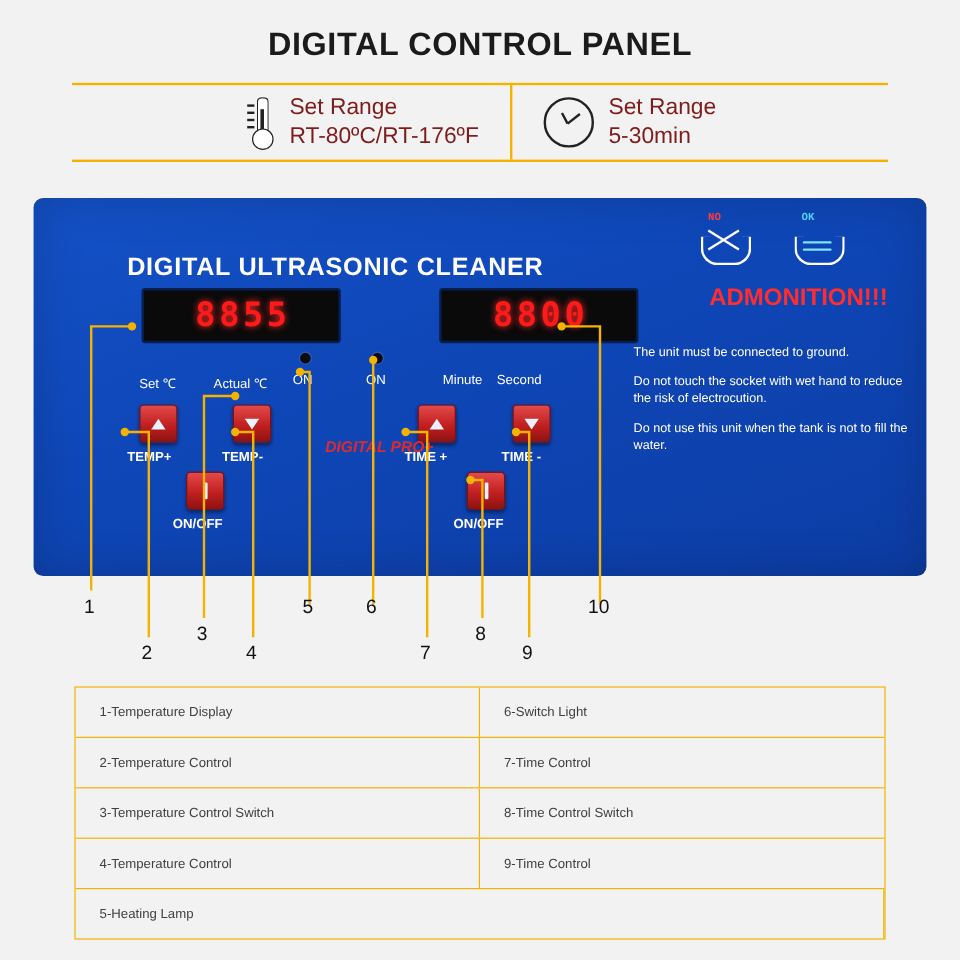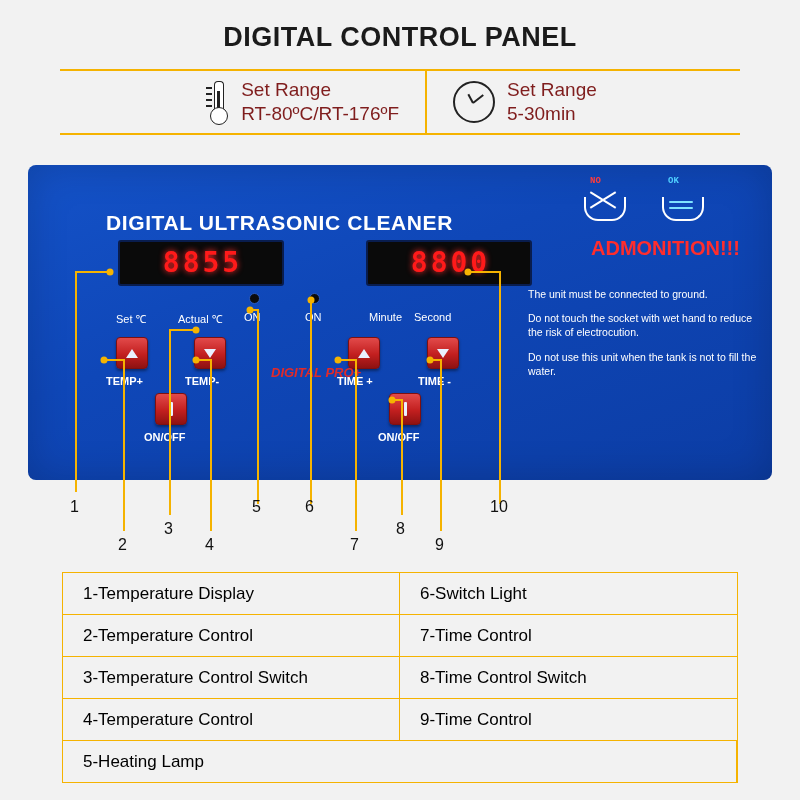--- a/index.html
+++ b/index.html
@@ -299,22 +299,22 @@
     display: flex;
     border-bottom: 1.5px solid #f5b301;
     height: 41px;
   }
   .legend-row:last-child { border-bottom: none; }
   .legend-cell {
     flex: 1 1 50%;
     display: flex;
     align-items: center;
     padding-left: 20px;
-    font-size: 17px;
-    color: #000000;
+    font-size: 11px;
+    color: #404040;
     box-sizing: border-box;
   }
   .legend-cell.first { border-right: 1.5px solid #f5b301; }
 </style>
 </head>
 <body>
 
 <div class="page-title">DIGITAL CONTROL PANEL</div>
 
 <div class="spec-bar">

